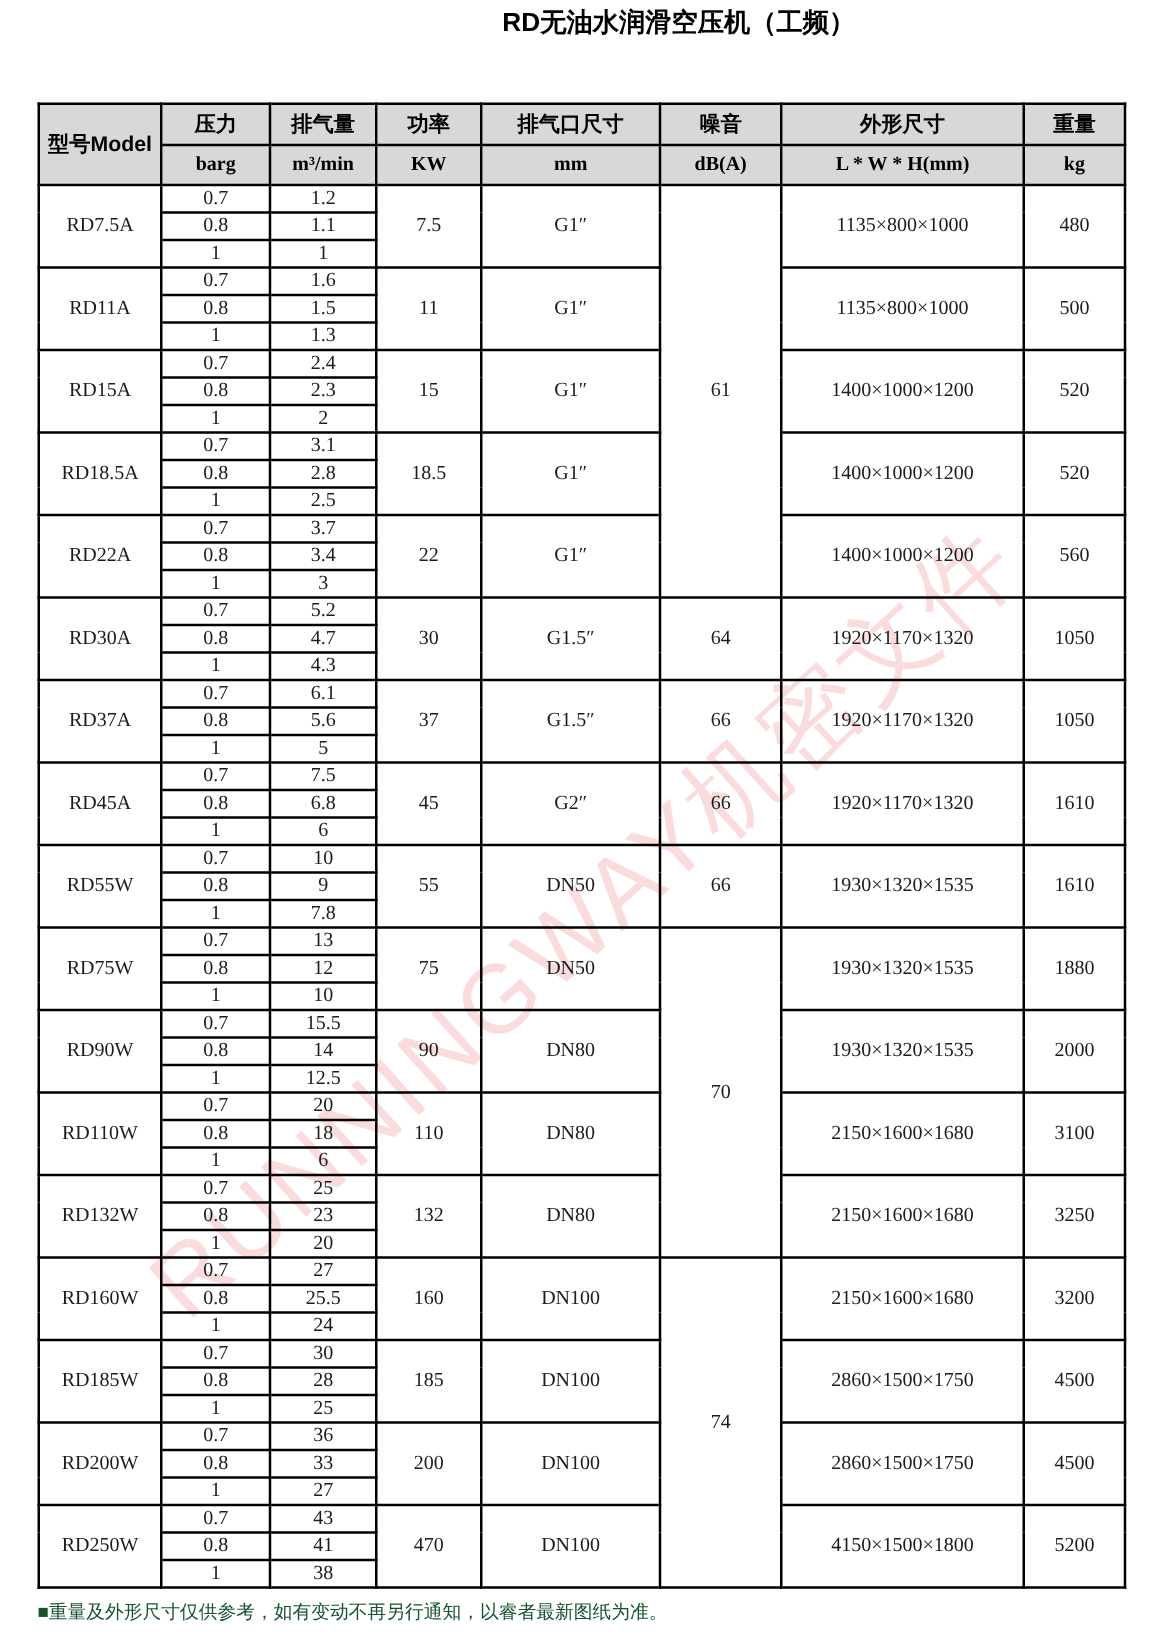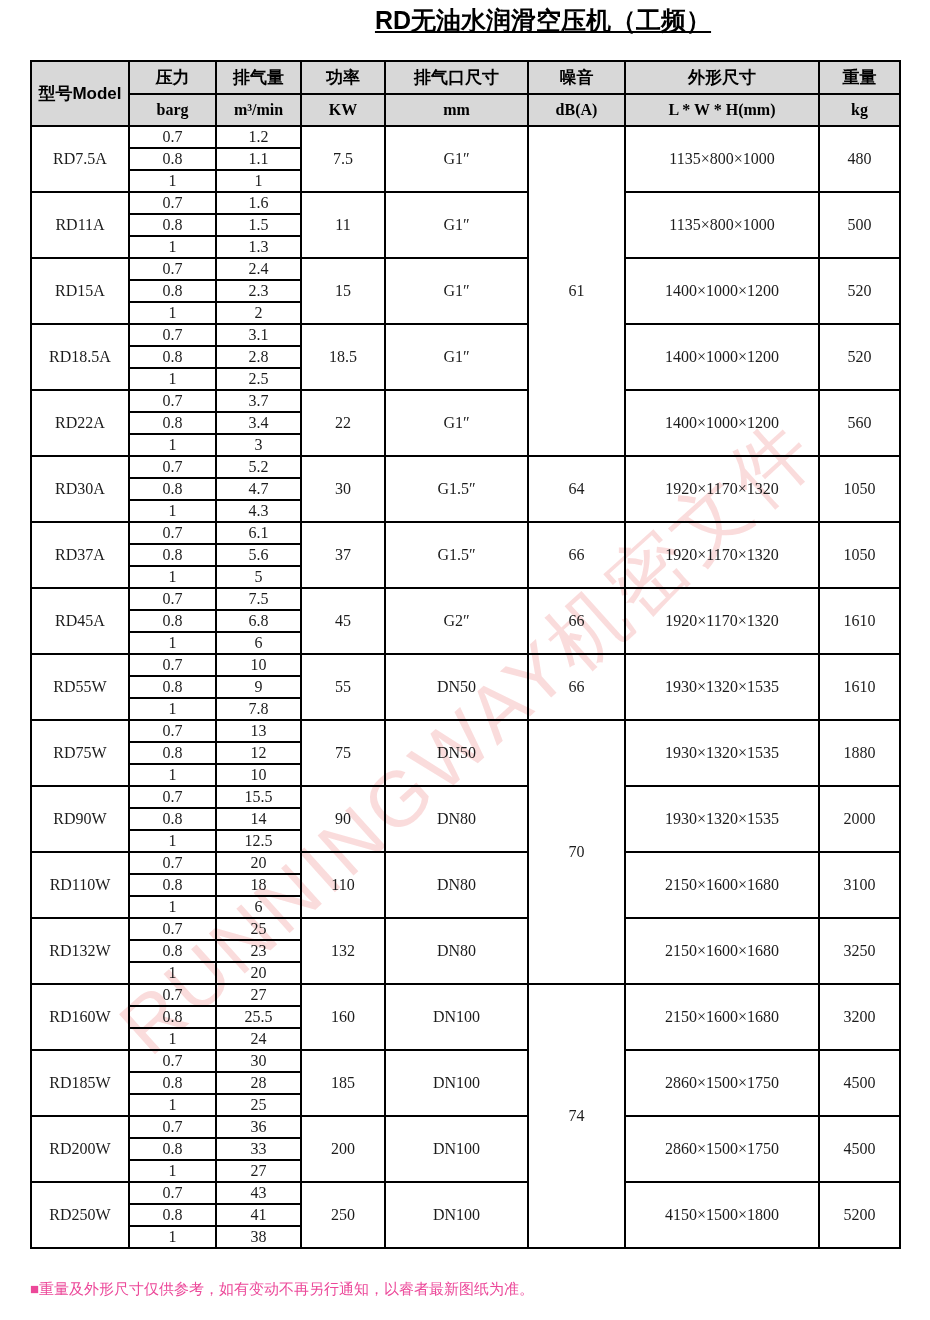--- a/index.html
+++ b/index.html
@@ -23,31 +23,30 @@
     white-space:nowrap;
     z-index:0;
     user-select:none;
   }
   
   .title{
     position:absolute;
     left:543px;top:4px;
     transform:translateX(-50%);
     font-family:"Liberation Sans","DejaVu Sans",sans-serif;
-    font-size:25px;
+    font-size:21px;
     font-weight:bold;
     color:#000;
     white-space:nowrap;
     z-index:2;
-    text-decoration:underline;
   }
   
   table.spec{
     position:absolute;
-    left:30px;top:60px;
+    left:30px;top:82px;
     border-collapse:collapse;
     table-layout:fixed;
     width:869px;
     z-index:1;
     background:transparent;
   }
   table.spec th, table.spec td{
     border:2px solid #000;
     text-align:center;
     vertical-align:middle;
@@ -80,21 +79,21 @@
   td.r2{border-top-width:1px;border-bottom-width:1px;}
   td.r3{border-top-width:1px;}
   td.model-cell{font-size:16px;}
   td.port-cell, td.noise-cell{font-size:16px;border-radius:11px;}
   
   .footnote{
     position:absolute;
     left:30px;top:1280px;
     font-family:"Liberation Serif","DejaVu Serif",serif;
     font-size:15px;
-    color:#ec4899;
+    color:#14532d;
     white-space:nowrap;
     z-index:2;
   }
 </style>
 </head>
 <body>
 
 <div id="page">
 
   <div class="watermark">RUNNINGWAY机密文件</div>
@@ -410,21 +409,21 @@
           <td class="r2">33</td>
         </tr>
         <tr>
           <td class="r3">1</td>
           <td class="r3">27</td>
         </tr>
         <tr>
           <td class="model-cell" rowspan="3">RD250W</td>
           <td class="r1">0.7</td>
           <td class="r1">43</td>
-          <td class="power-cell" rowspan="3">250</td>
+          <td class="power-cell" rowspan="3">470</td>
           <td class="port-cell" rowspan="3">DN100</td>
           <td class="dims-cell" rowspan="3">4150×1500×1800</td>
           <td class="weight-cell" rowspan="3">5200</td>
         </tr>
         <tr>
           <td class="r2">0.8</td>
           <td class="r2">41</td>
         </tr>
         <tr>
           <td class="r3">1</td>

